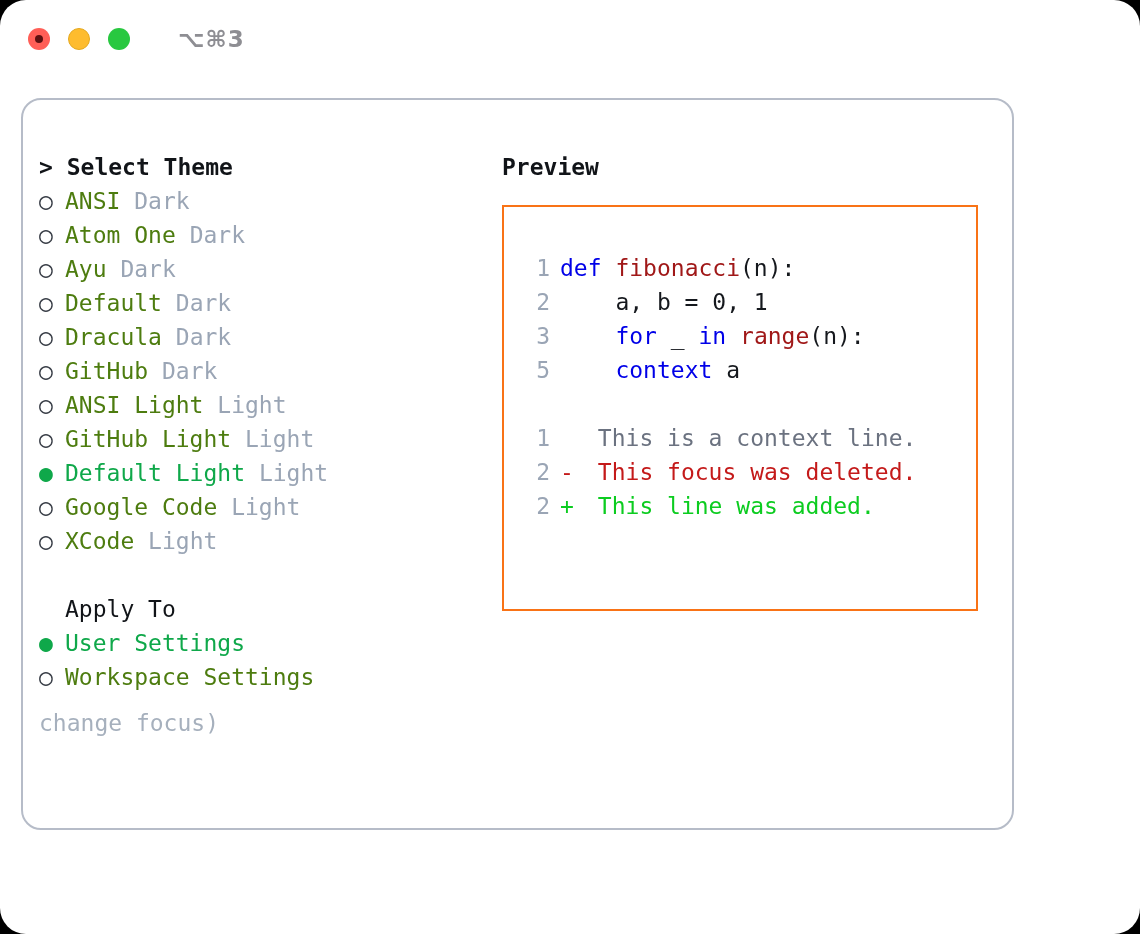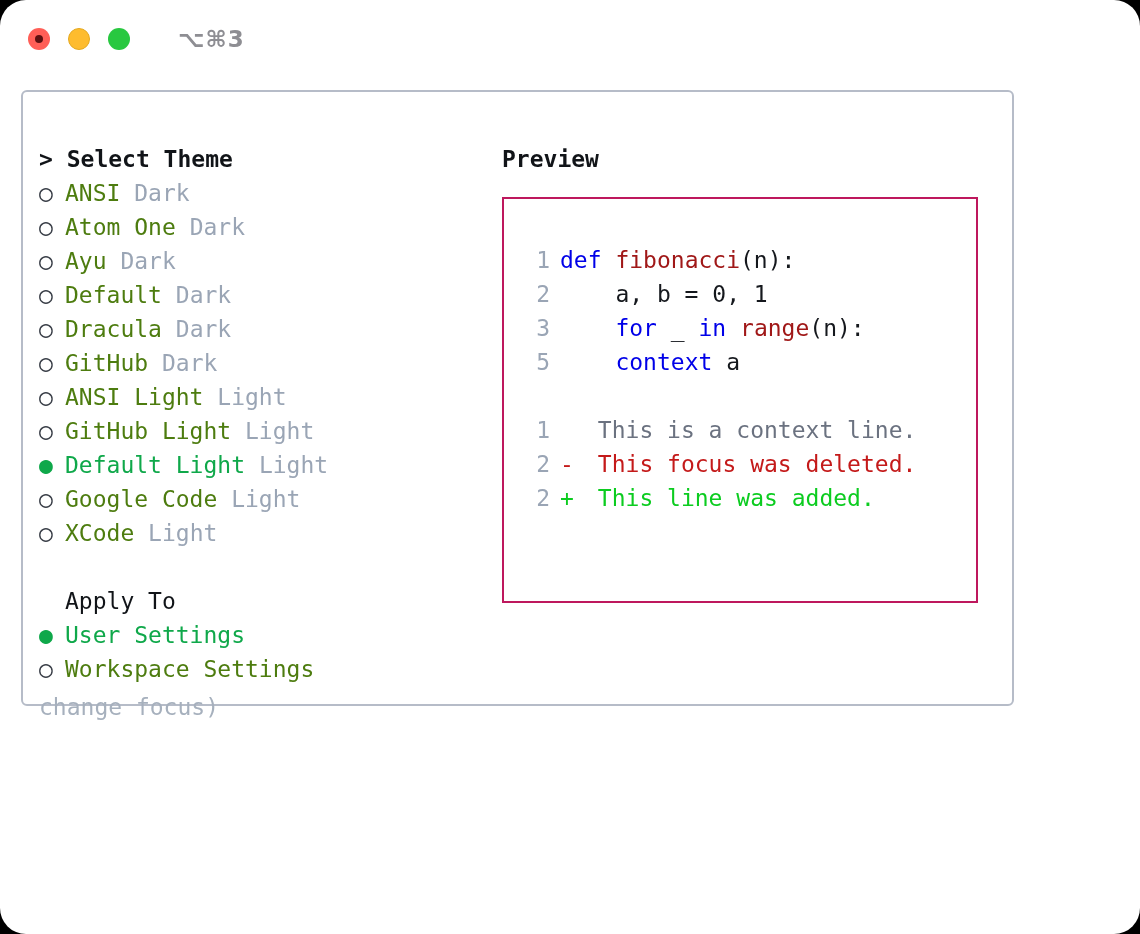--- a/index.html
+++ b/index.html
@@ -56,25 +56,25 @@
     font-size: 23px;
     font-weight: bold;
     color: #8e8e93;
     letter-spacing: 1px;
   }
 
   
   .panel {
     position: absolute;
     left: 21px;
-    top: 90px;
+    top: 98px;
     width: 993px;
-    height: 616px;
+    height: 732px;
     border: 2px solid #b6bcc8;
-    border-radius: 6px;
+    border-radius: 20px;
     box-sizing: border-box;
     background: #ffffff;
   }
 
   .columns {
     position: absolute;
     left: 0; top: 0;
     width: 100%; height: 100%;
   }
 
@@ -131,21 +131,21 @@
     font-family: "DejaVu Sans Mono", "Liberation Mono", monospace;
     font-size: 23px;
     font-weight: bold;
     color: #111418;
     line-height: 34px;
   }
   .preview-box {
     margin-top: 21px;
     width: 476px;
     height: 406px;
-    border: 2px solid #be185d;
+    border: 2px solid #f97316;
     box-sizing: border-box;
     background: #ffffff;
     padding: 44px 0 0 18px;
   }
   .code-line {
     font-family: "DejaVu Sans Mono", "Liberation Mono", monospace;
     font-size: 23px;
     line-height: 34px;
     white-space: pre;
     color: #15181d;
@@ -206,21 +206,21 @@
 
         <div class="mono-line" style="height:34px;"> </div>
 
         <div class="mono-line apply-title"><span class="marker blank">○</span><span>Apply To</span></div>
 
         <div id="apply-list">
             <div class="mono-line row selected"><span class="marker filled">●</span><span class="theme-name">User Settings</span></div>
             <div class="mono-line row"><span class="marker hollow">○</span><span class="theme-name">Workspace Settings</span></div>
           </div>
 
-        <div class="mono-line hint" style="margin-top:4px">change focus)</div>
+        <div class="mono-line hint" style="margin-top:12px">change focus)</div>
       </div>
 
       <div class="right-col">
         <div class="preview-label">Preview</div>
         <div class="preview-box">
           <div id="code-block">
               <div class="code-line"><span class="lnum">1</span><span class="kw">def </span><span class="fn">fibonacci</span><span class="plain">(n):</span></div>
               <div class="code-line"><span class="lnum">2</span><span class="plain">    a, b = 0, 1</span></div>
               <div class="code-line"><span class="lnum">3</span><span class="plain">    </span><span class="kw">for</span><span class="plain"> _ </span><span class="kw">in </span><span class="fn">range</span><span class="plain">(n):</span></div>
               <div class="code-line"><span class="lnum">5</span><span class="plain">    </span><span class="kw">context</span><span class="plain"> a</span></div>

